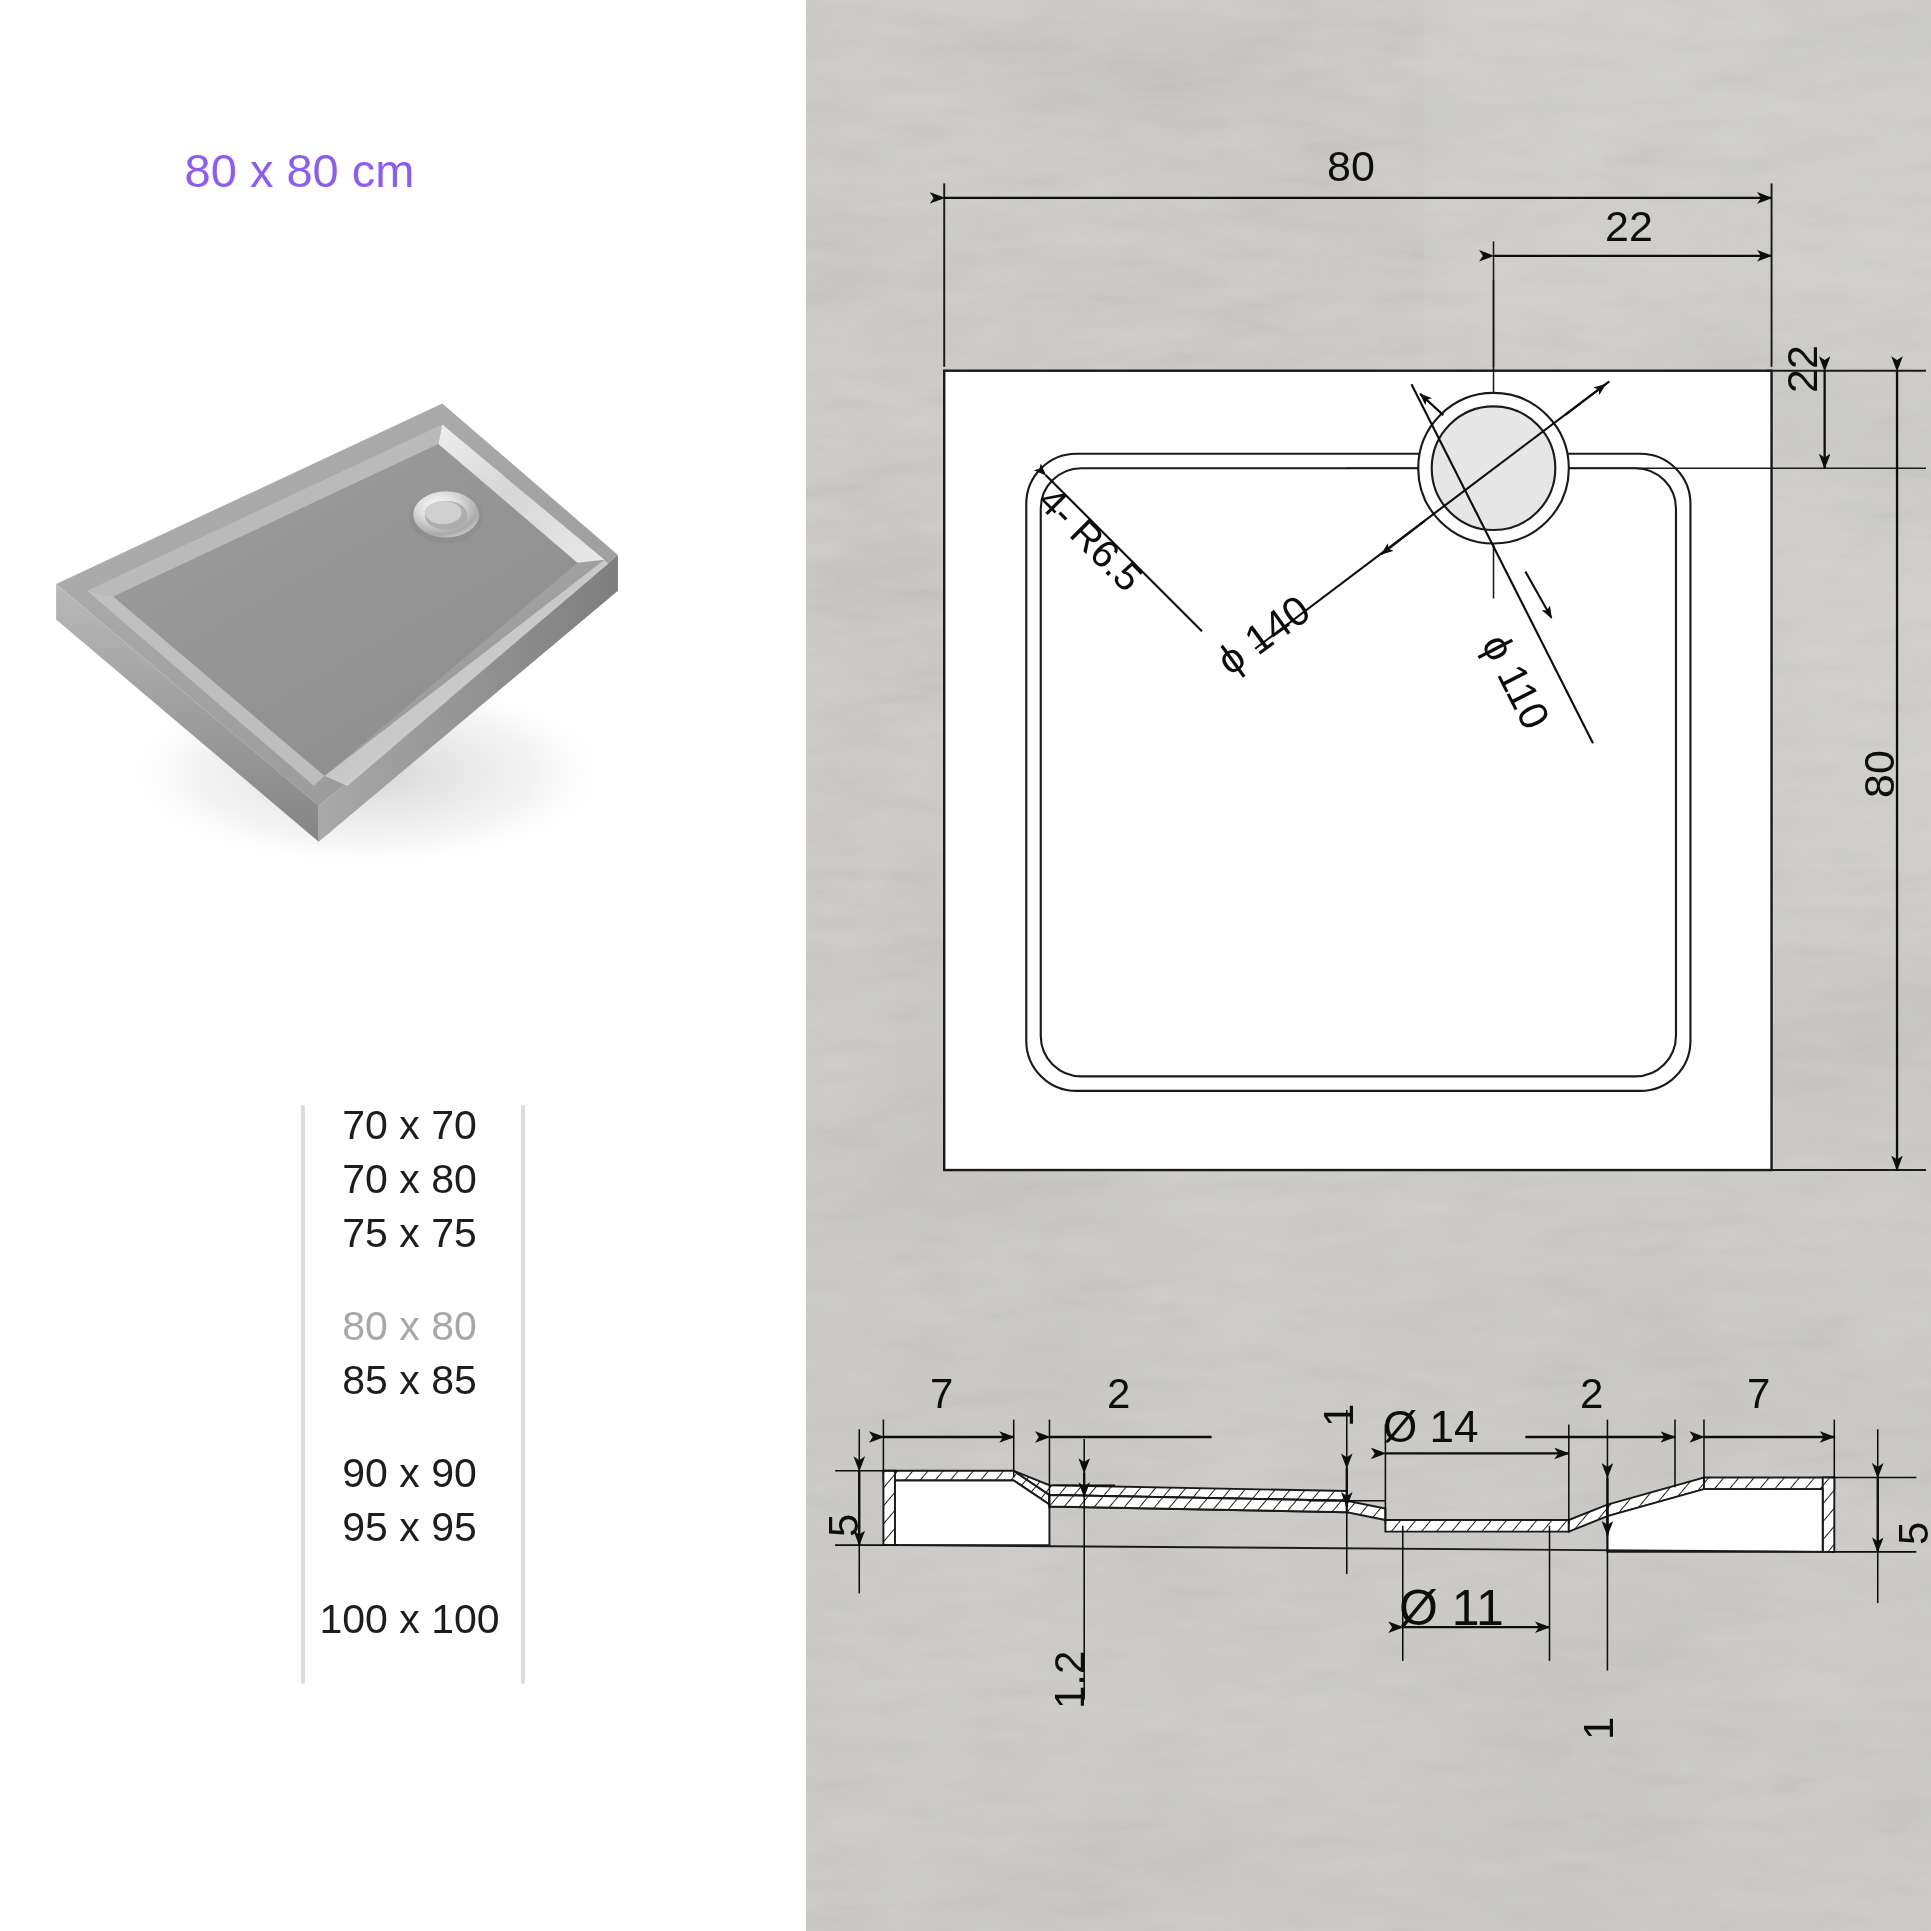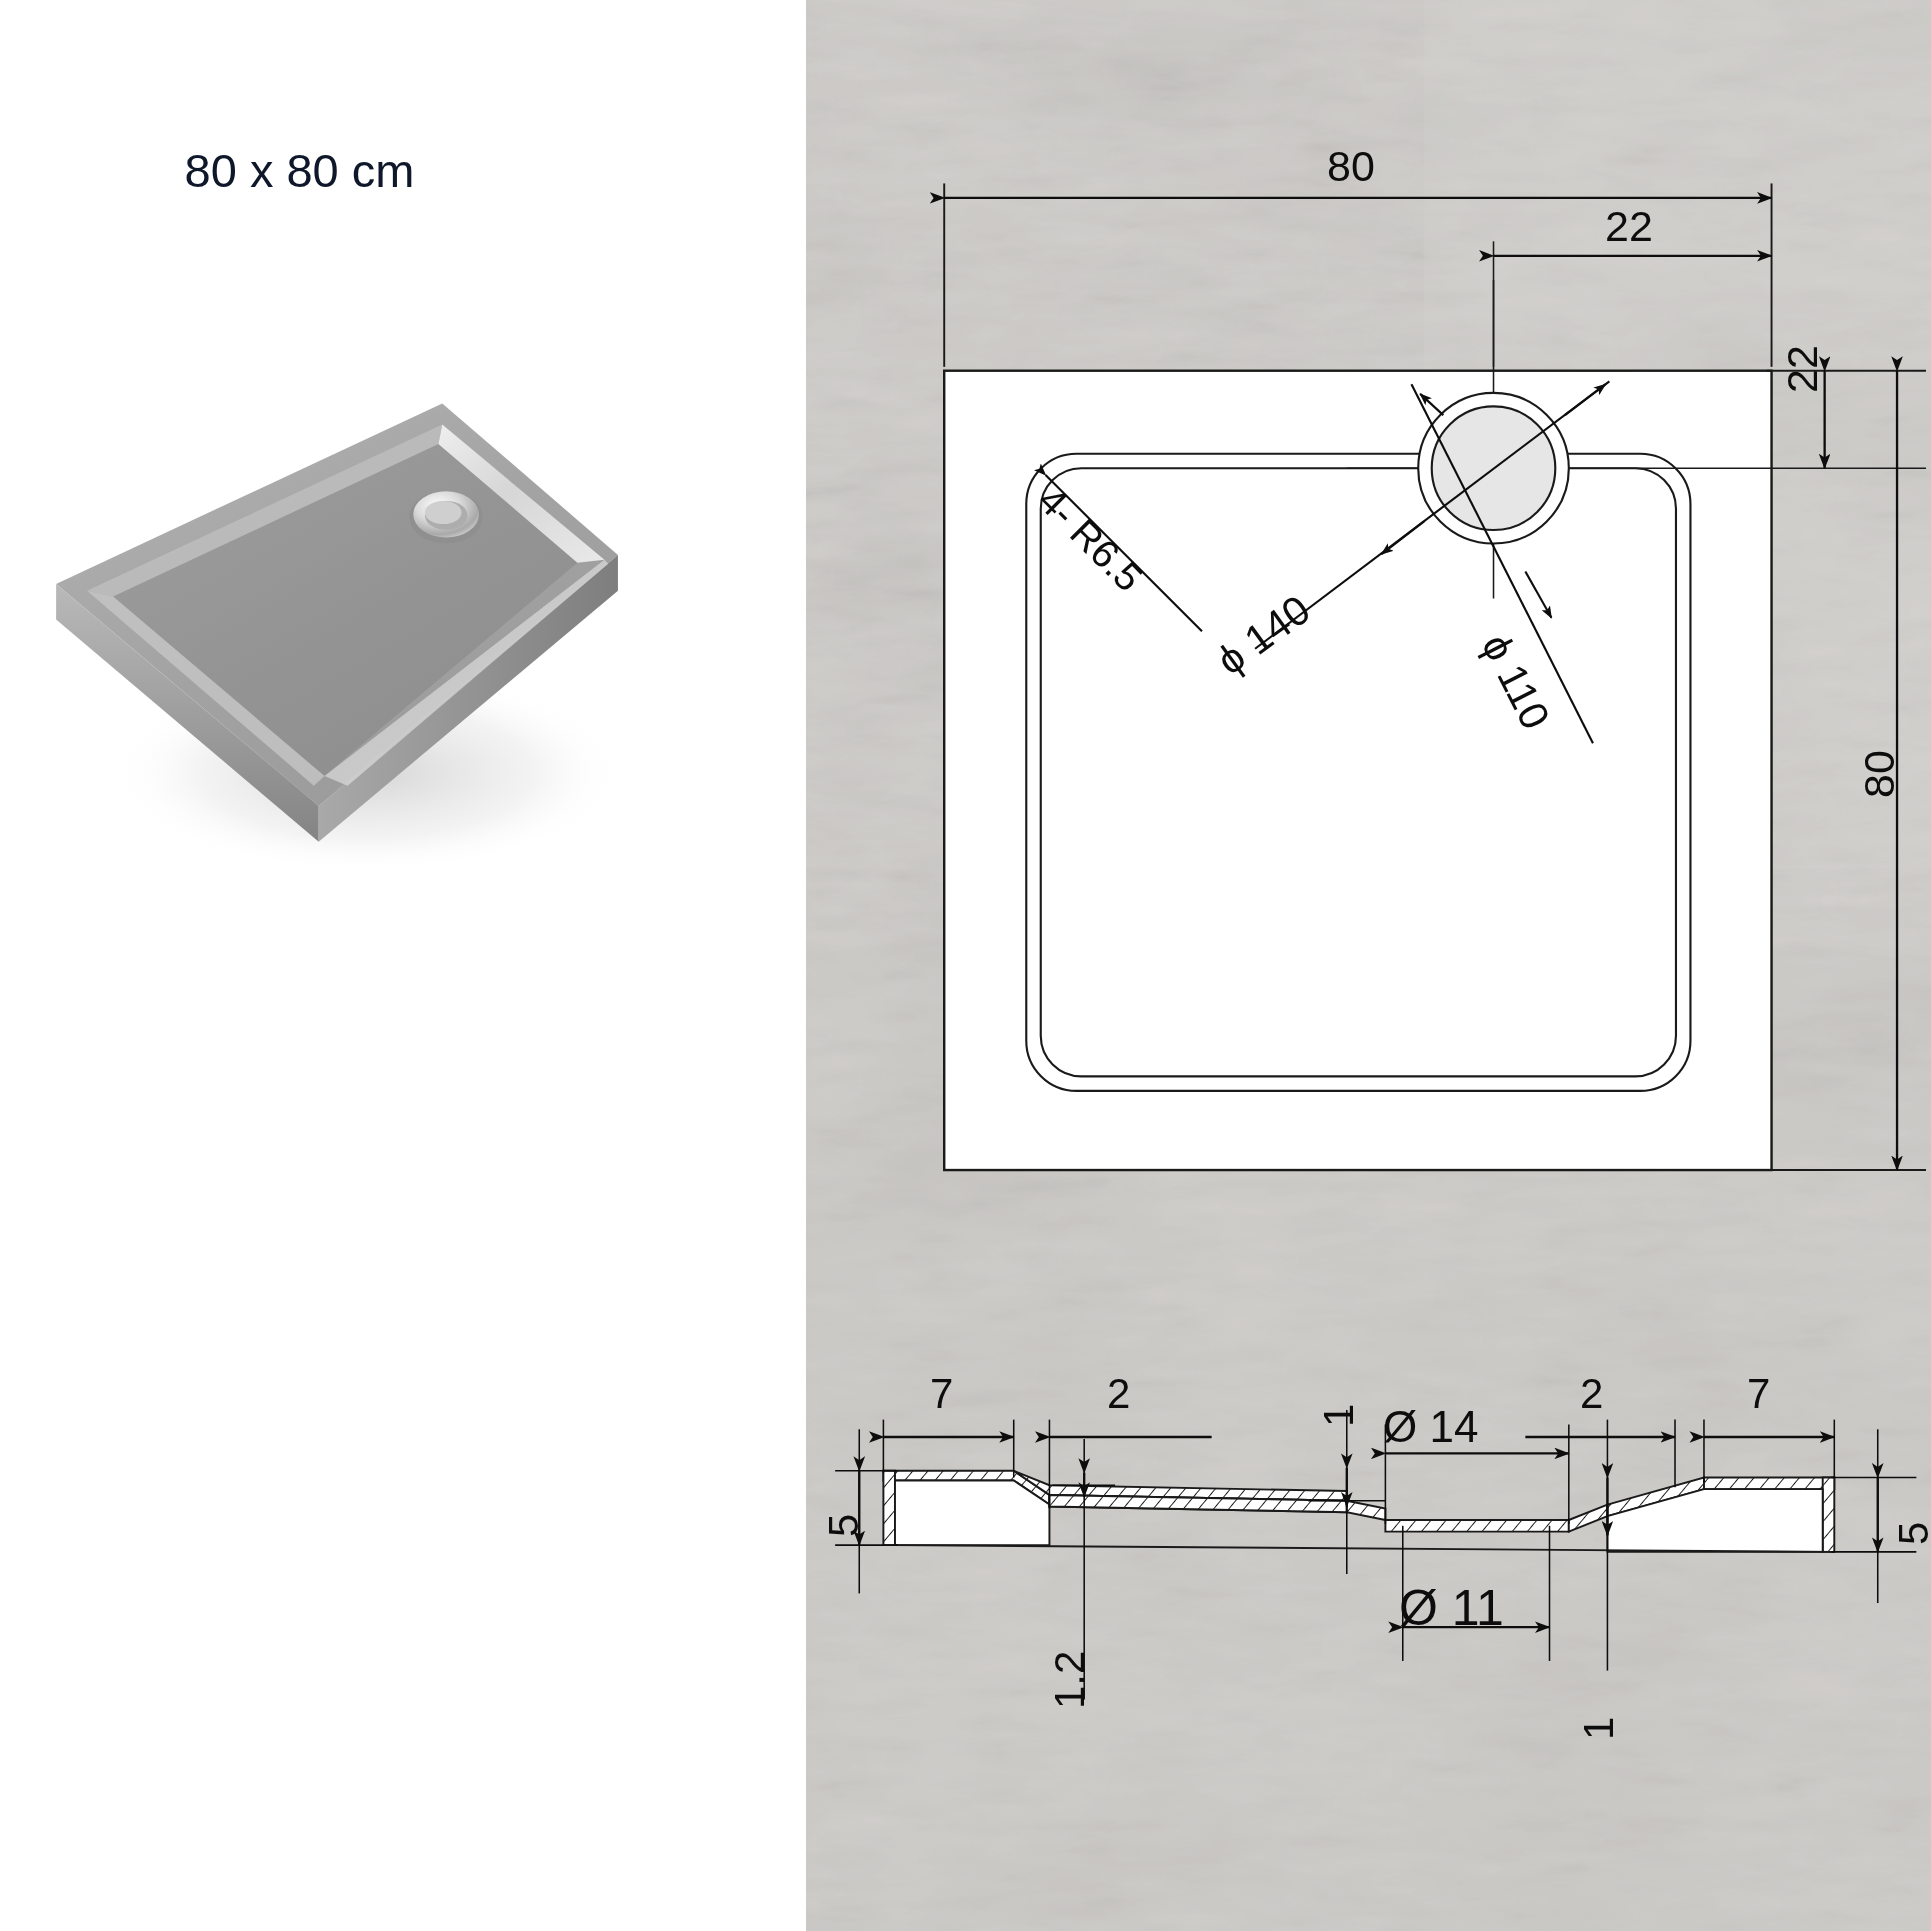--- a/index.html
+++ b/index.html
@@ -19,21 +19,21 @@
   .product-title{
     position:absolute;left:0;top:56px;width:599px;
     text-align:center;
     font-size:70px;letter-spacing:2.9px;
     color:#9a9a9a;font-weight:400;
     line-height:1;
   }
   .product-subtitle{
     position:absolute;left:0;top:147px;width:599px;
     text-align:center;
-    font-size:47px;color:#0f172a;font-weight:400;line-height:1;
+    font-size:47px;color:#8b5cf6;font-weight:400;line-height:1;
   }
 
   
   .photo-wrap{
     position:absolute;left:29px;top:386px;width:618px;height:502px;
   }
 
   
   .size-list{
     position:absolute;left:307px;top:1105px;width:212px;height:579px;
@@ -135,20 +135,33 @@
         <path d="M 60,212 L 87,218 L 306,404 L 295,414 Z" fill="#c6c6c6" opacity="0.8"></path>
         <path d="M 428,40 L 424,60 L 87,218 L 60,212 Z" fill="#c9c9c9" opacity="0.55"></path>
 
         <ellipse cx="432" cy="136" rx="38" ry="27" fill="#8f8f8f"></ellipse>
         <ellipse cx="432" cy="133" rx="34" ry="24" fill="url(#drainG)"></ellipse>
         <ellipse cx="432" cy="134" rx="22" ry="15" fill="#adadad"></ellipse>
         <ellipse cx="429" cy="131" rx="19" ry="12" fill="#cfcfcf"></ellipse>
       </svg>
     </div>
 
+    <div class="size-list">
+      <div class="size-rule l"></div>
+      <div class="size-rule r"></div>
+
+      <div class="size-item" style="top:0px;">70 x 70</div>
+      <div class="size-item" style="top:54px;">70 x 80</div>
+      <div class="size-item" style="top:108px;">75 x 75</div>
+      <div class="size-item selected" style="top:201px;">80 x 80</div>
+      <div class="size-item" style="top:255px;">85 x 85</div>
+      <div class="size-item" style="top:348px;">90 x 90</div>
+      <div class="size-item" style="top:402px;">95 x 95</div>
+      <div class="size-item" style="top:494px;">100 x 100</div>
+    </div>
 
   </div>
 
   <div class="right-panel">
 
     <svg class="tex" viewBox="0 0 1165 2000" preserveAspectRatio="none">
       <defs>
         <filter id="plaster" x="0" y="0" width="100%" height="100%">
           <feTurbulence type="fractalNoise" baseFrequency="0.012 0.05" numOctaves="4" seed="7" result="n1"></feTurbulence>
           <feColorMatrix in="n1" type="saturate" values="0" result="n2"></feColorMatrix>

